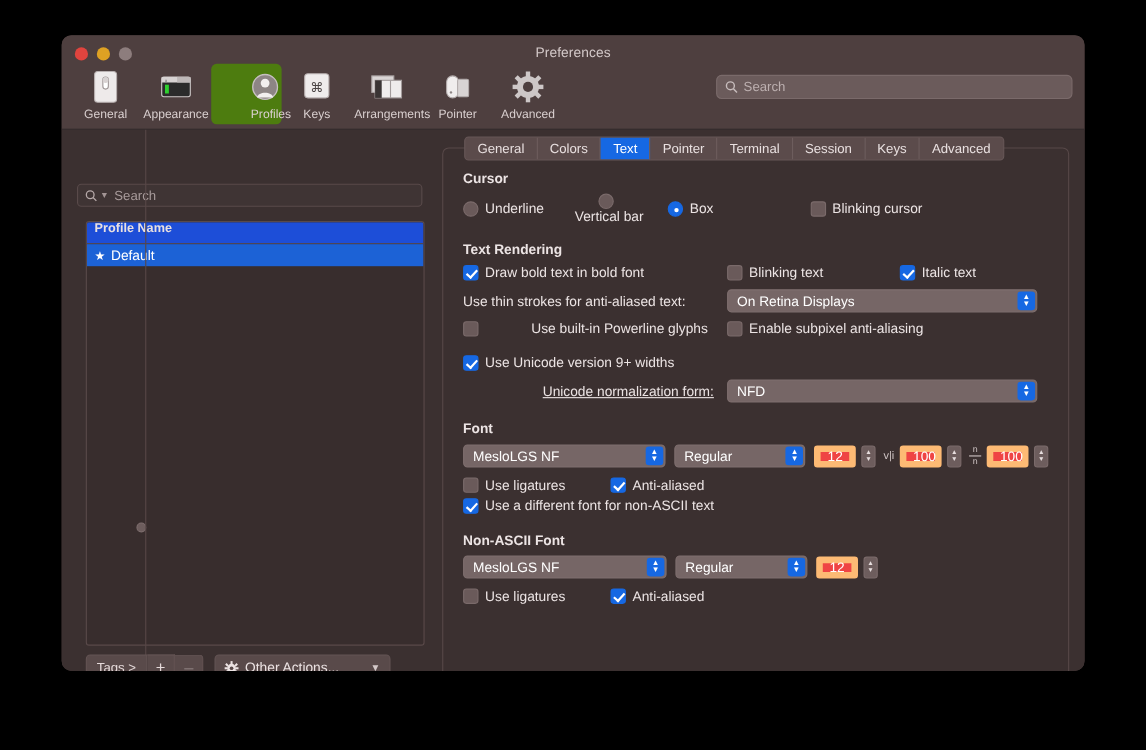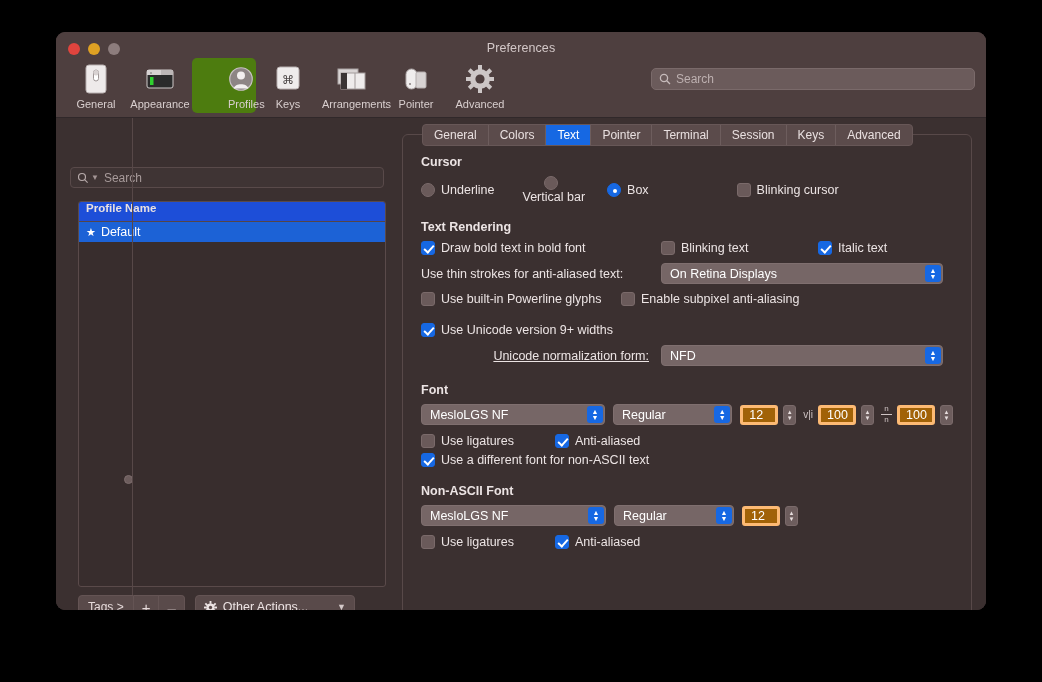--- a/index.html
+++ b/index.html
@@ -293,22 +293,22 @@
     background: #1668e3;
     border-radius: 3px;
     display: flex; flex-direction: column;
     align-items: center; justify-content: center;
     color: #ffffff; font-size: 7px; line-height: 6px;
   }
 
   
   .numfield {
     height: 20px;
-    background: #a16207;
-    border: 3px solid #fdba74;
+    background: #ef4444;
+    border: 6px solid #fdba74;
     border-radius: 3px;
     display: flex; align-items: center;
     padding: 0 6px;
     color: #ffffff; font-size: 12.5px;
   }
   .stepper {
     width: 13px; height: 20px;
     background: #6d5d5d;
     border: 1px solid #7a6a6a;
     border-radius: 3px;
@@ -558,21 +558,21 @@
           <div class="popup" style="width:282px;">
             <span class="pv">On Retina Displays</span>
             <span class="arrows">
                 <span>▲</span>
                 <span>▼</span>
               </span>
           </div>
         </div>
 
         <div class="row" style="margin-bottom:17px;">
-          <div class="row" style="width:200px;">
+          <div class="row" style="width:240px;gap:42px;">
             <span class="cb"></span>
             <span class="ctl-label">Use built-in Powerline glyphs</span>
           </div>
           <div class="row">
             <span class="cb"></span>
             <span class="ctl-label">Enable subpixel anti-aliasing</span>
           </div>
         </div>
 
         <div class="row" style="margin-bottom:8px;">

